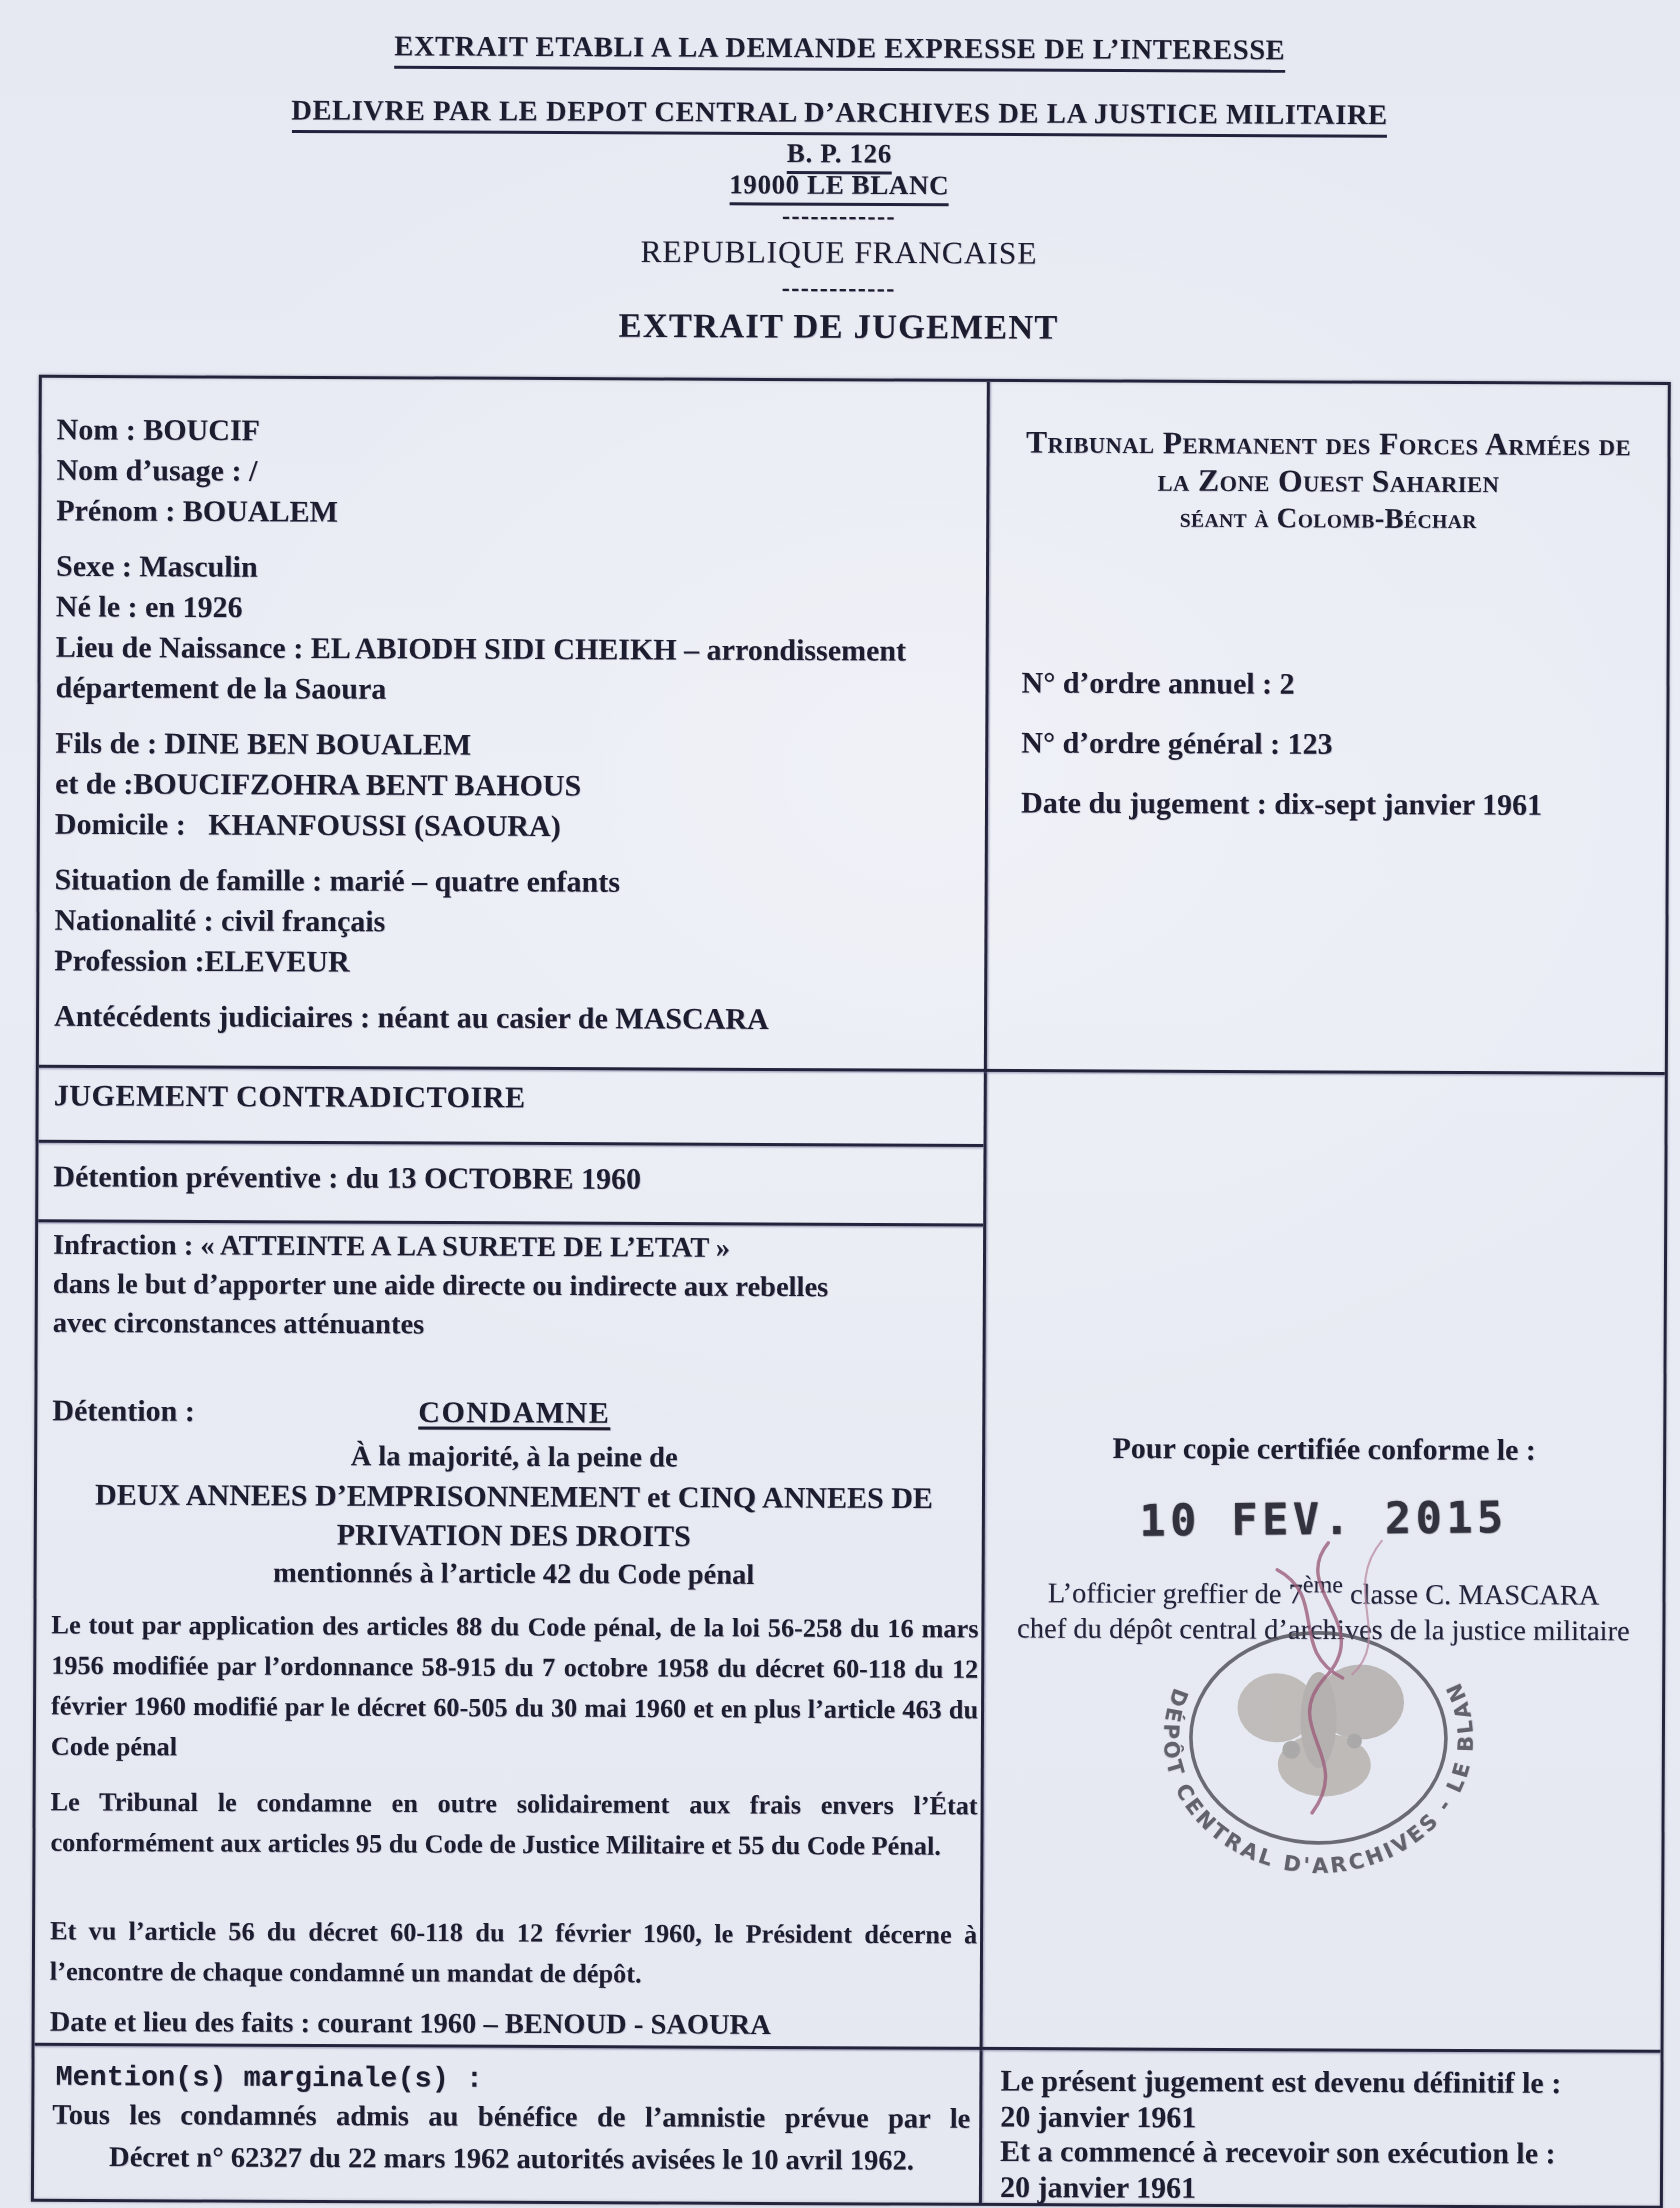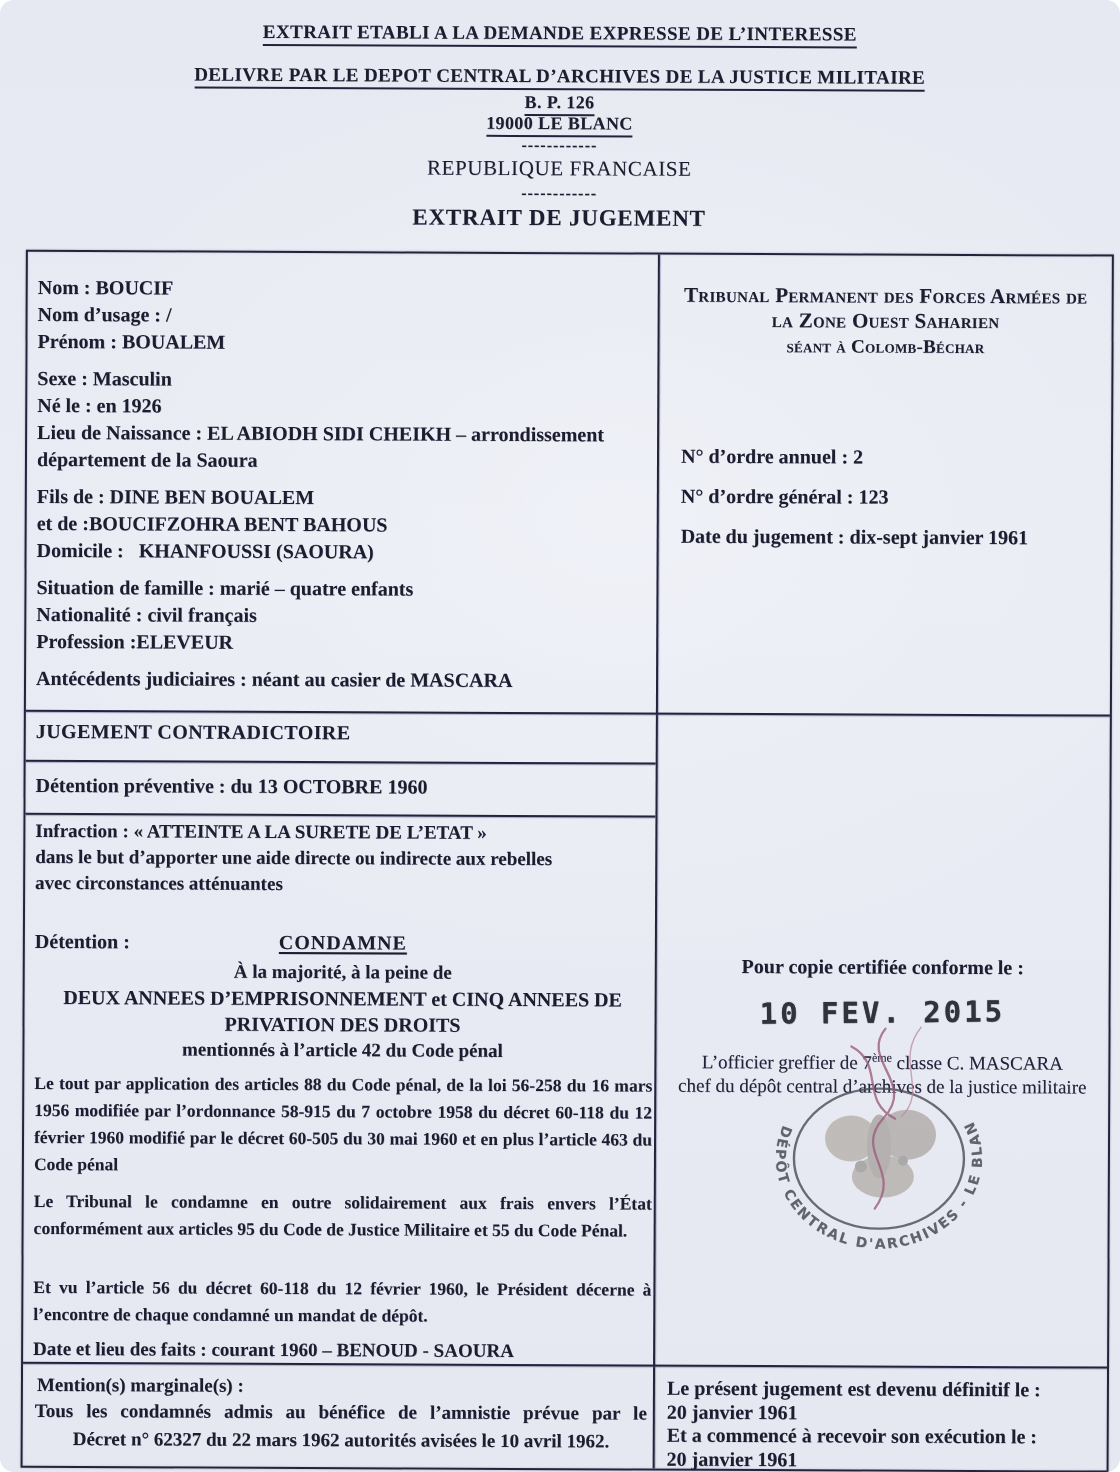--- a/index.html
+++ b/index.html
@@ -6,21 +6,20 @@
   .page{
     position:relative;
     width:1120px;height:1472px;
     background:
       radial-gradient(ellipse 900px 700px at 55% 35%, rgba(255,255,255,.28), rgba(255,255,255,0) 70%),
       linear-gradient(180deg,#e6e9f1 0%,#e9ecf4 40%,#e5e8f0 100%);
     font-family:"Liberation Serif","DejaVu Serif",serif;
     color:#1d1d30;
     overflow:hidden;
     text-shadow:0.4px 0.4px 0.5px rgba(45,35,85,.30);
-    border-radius:14px;
   }
   .content{position:absolute;inset:0;transform:rotate(0.25deg);transform-origin:60px 0;}
   .hdr{position:absolute;left:0;width:1120px;text-align:center;font-weight:bold;letter-spacing:.4px;}
   .hdr .u{display:inline-block;border-bottom:2px solid #22223c;padding-bottom:1px;}
   .h1{top:20px;font-size:19px;}
   .h2{top:63px;font-size:19px;}
   .h3{top:90px;font-size:18px;}
   .h4{top:111px;font-size:18px;}
   .sep{top:134px;font-size:16px;font-weight:bold;letter-spacing:1px;}
   .h5{top:154px;font-size:21px;font-weight:normal;letter-spacing:.6px;}
@@ -47,21 +46,21 @@
   .para{font-size:17.5px;font-weight:bold;line-height:27px;}
   .inf{font-size:19px;font-weight:bold;line-height:26px;}
   .peine{font-size:19px;font-weight:bold;line-height:26px;text-align:center;}
   .datestamp{
     font-family:"DejaVu Sans Mono","DejaVu Sans",monospace;
     font-size:29px;font-weight:bold;letter-spacing:3px;
     color:#32323e;transform:rotate(-0.8deg);
     text-shadow:0 0 1px rgba(50,50,62,.6),0.5px 0.5px 0 rgba(50,50,62,.35);
   }
   .officer{font-size:19px;font-weight:normal;color:#23233a;line-height:24px;white-space:pre-wrap;}
-  .officer sup{font-size:12px;margin-top:44px;}
+  .officer sup{font-size:16px;margin-top:44px;}
   .exec div{font-size:20px;font-weight:bold;line-height:23.5px;}
   .mention-t{font-size:19px;font-weight:bold;}
   .mention-1{font-size:19px;font-weight:bold;text-align:justify;text-align-last:justify;}
   .mention-2{font-size:19px;font-weight:bold;}
   svg{overflow:visible;}
 </style>
 </head>
 <body>
 
 <div class="page">
@@ -163,21 +162,21 @@
       <text font-family="DejaVu Sans, sans-serif" font-size="14" font-weight="bold" letter-spacing="2" fill="#45454f" opacity="0.82">
         <textPath href="#ringpath" startOffset="2">DÉPÔT CENTRAL D'ARCHIVES - LE BLANC</textPath>
       </text>
       <g fill="none" stroke="#9d5f7c" stroke-width="2.3" opacity="0.8" stroke-linecap="round">
         <path d="M 152 8 C 126 40, 184 62, 150 98 C 120 132, 170 150, 142 188"></path>
         <path d="M 118 26 C 152 44, 126 80, 162 98"></path>
       </g>
       <path d="M 188 6 C 160 40, 196 70, 168 96" fill="none" stroke="#b98aa0" stroke-width="1.4" opacity="0.75"></path>
     </svg>
 
-    <div class="blk mention-t" style="left:14px;top:1122px;">Mention(s) marginale(s) :</div>
+    <div class="blk mention-t" style="left:14px;top:1122px;font-family:Liberation Mono, monospace;">Mention(s) marginale(s) :</div>
     <div class="blk mention-1" style="left:12px;top:1148px;width:612px;">Tous les condamnés admis au bénéfice de l’amnistie prévue par le</div>
     <div class="blk mention-2" style="left:50px;top:1176px;">Décret n° 62327 du 22 mars 1962 autorités avisées le 10 avril 1962.</div>
 
     <div class="blk exec" style="left:644px;top:1122px;width:432px;">
       <div>Le présent jugement est devenu définitif le :</div>
       <div>20 janvier 1961</div>
       <div>Et a commencé à recevoir son exécution le :</div>
       <div>20 janvier 1961</div>
     </div>
   </div>

